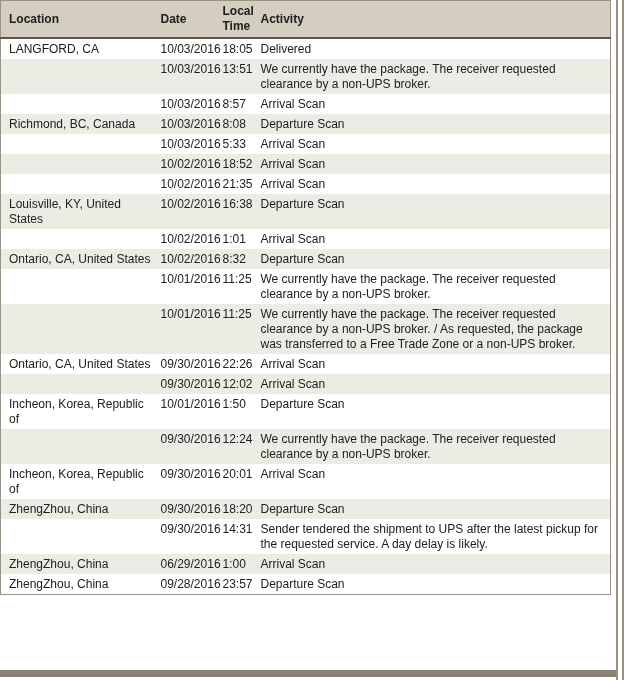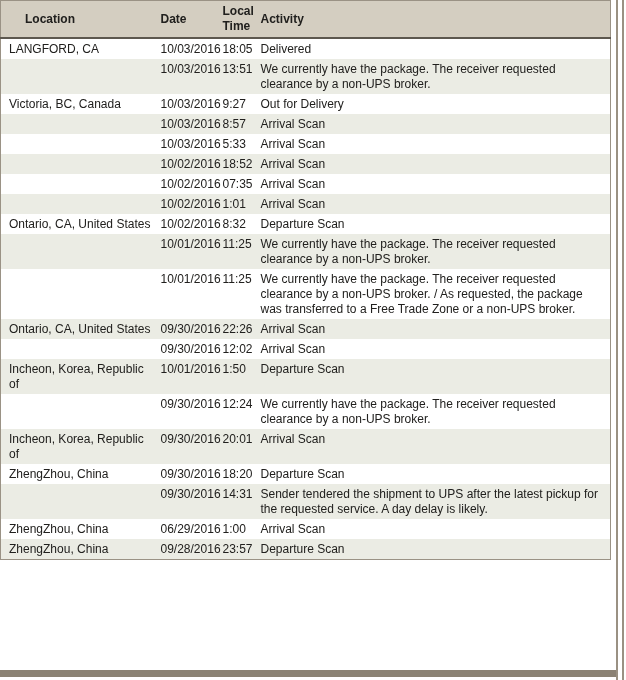--- a/index.html
+++ b/index.html
@@ -35,21 +35,21 @@
     background: #d4cec1;
     border-bottom: 2px solid #5d584f;
     text-align: left;
     font-weight: bold;
     vertical-align: middle;
     padding: 3px 2px 3px 2px;
     line-height: 15px;
     white-space: pre-line;
     height: 28px;
   }
-  thead th.col-location { padding-left: 24px; }
+  thead th.col-location { padding-left: 8px; }
 
   tbody td {
     padding: 3px 3px 2px 2px;
     vertical-align: top;
     line-height: 15px;
   }
   tbody td.cell-location { padding-left: 8px; }
   tbody td.cell-date,
   tbody td.cell-time { white-space: nowrap; }
   tbody tr { height: 20px; }
@@ -103,48 +103,54 @@
           <td class="cell-time">18:05</td>
           <td class="cell-activity">Delivered</td>
         </tr>
         <tr>
           <td class="cell-location"></td>
           <td class="cell-date">10/03/2016</td>
           <td class="cell-time">13:51</td>
           <td class="cell-activity">We currently have the package. The receiver requested clearance by a non-UPS broker.</td>
         </tr>
         <tr>
-          <td class="cell-location">Victoria, BC, Canada</td>
-          <td class="cell-date">10/03/2016</td>
-          <td class="cell-time">9:27</td>
-          <td class="cell-activity">Out for Delivery</td>
-        </tr>
-        <tr>
           <td class="cell-location"></td>
           <td class="cell-date">10/03/2016</td>
           <td class="cell-time">8:57</td>
           <td class="cell-activity">Arrival Scan</td>
         </tr>
         <tr>
+          <td class="cell-location">Richmond, BC, Canada</td>
+          <td class="cell-date">10/03/2016</td>
+          <td class="cell-time">8:08</td>
+          <td class="cell-activity">Departure Scan</td>
+        </tr>
+        <tr>
           <td class="cell-location"></td>
           <td class="cell-date">10/03/2016</td>
           <td class="cell-time">5:33</td>
           <td class="cell-activity">Arrival Scan</td>
         </tr>
         <tr>
           <td class="cell-location"></td>
           <td class="cell-date">10/02/2016</td>
           <td class="cell-time">18:52</td>
           <td class="cell-activity">Arrival Scan</td>
         </tr>
         <tr>
           <td class="cell-location"></td>
           <td class="cell-date">10/02/2016</td>
-          <td class="cell-time">07:35</td>
-          <td class="cell-activity">Arrival Scan</td>
+          <td class="cell-time">21:35</td>
+          <td class="cell-activity">Arrival Scan</td>
+        </tr>
+        <tr>
+          <td class="cell-location">Louisville, KY, United States</td>
+          <td class="cell-date">10/02/2016</td>
+          <td class="cell-time">16:38</td>
+          <td class="cell-activity">Departure Scan</td>
         </tr>
         <tr>
           <td class="cell-location"></td>
           <td class="cell-date">10/02/2016</td>
           <td class="cell-time">1:01</td>
           <td class="cell-activity">Arrival Scan</td>
         </tr>
         <tr>
           <td class="cell-location">Ontario, CA, United States</td>
           <td class="cell-date">10/02/2016</td>

